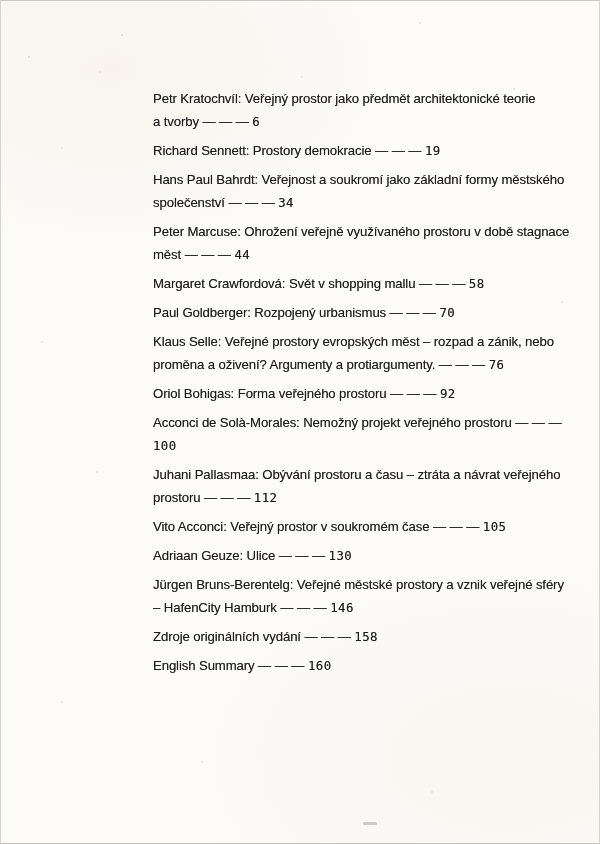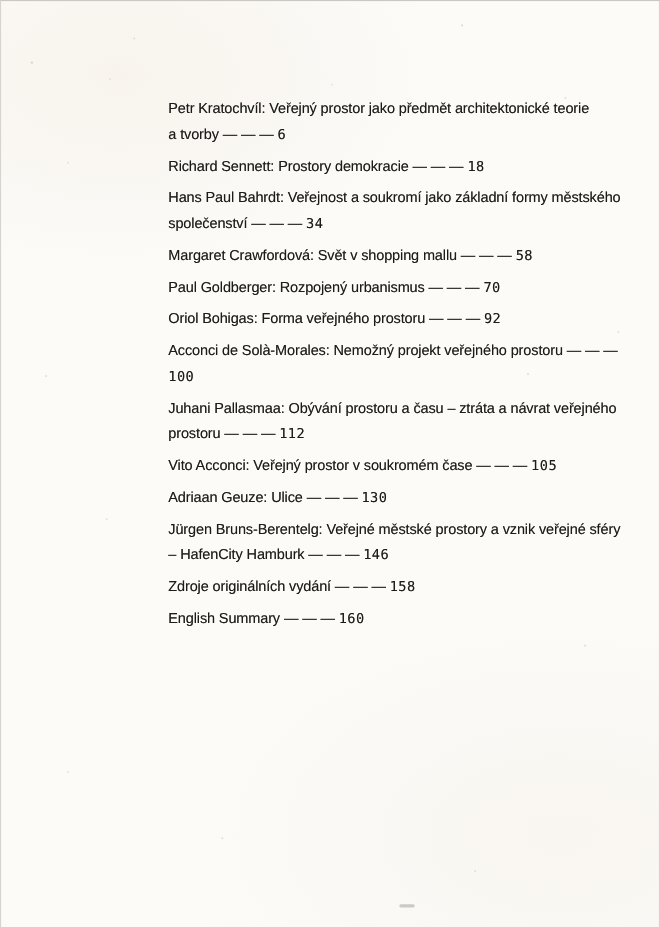--- a/index.html
+++ b/index.html
@@ -84,37 +84,45 @@
   <div class="smudge"></div>
 
   <main class="toc">
 
     <p class="entry">
       <span class="line"><span class="t">Petr Kratochvíl: Veřejný prostor jako předmět architektonické teorie</span><span class="pg"></span></span>
       <span class="line"><span class="t">a tvorby — — — </span><span class="pg">6</span></span>
     </p>
 
     <p class="entry">
-      <span class="line"><span class="t">Richard Sennett: Prostory demokracie — — — </span><span class="pg">18</span></span>
+      <span class="line"><span class="t">Richard Sennett: Prostory demokracie — — — </span><span class="pg">19</span></span>
     </p>
 
     <p class="entry">
       <span class="line"><span class="t">Hans Paul Bahrdt: Veřejnost a soukromí jako základní formy městského</span><span class="pg"></span></span>
       <span class="line"><span class="t">společenství — — — </span><span class="pg">34</span></span>
     </p>
 
+    <p class="entry">
+      <span class="line"><span class="t">Peter Marcuse: Ohrožení veřejně využívaného prostoru v době stagnace</span><span class="pg"></span></span>
+      <span class="line"><span class="t">měst — — — </span><span class="pg">44</span></span>
+    </p>
 
     <p class="entry">
       <span class="line"><span class="t">Margaret Crawfordová: Svět v shopping mallu — — — </span><span class="pg">58</span></span>
     </p>
 
     <p class="entry">
       <span class="line"><span class="t">Paul Goldberger: Rozpojený urbanismus — — — </span><span class="pg">70</span></span>
     </p>
 
+    <p class="entry">
+      <span class="line"><span class="t">Klaus Selle: Veřejné prostory evropských měst – rozpad a zánik, nebo</span><span class="pg"></span></span>
+      <span class="line"><span class="t">proměna a oživení? Argumenty a protiargumenty. — — — </span><span class="pg">76</span></span>
+    </p>
 
     <p class="entry">
       <span class="line"><span class="t">Oriol Bohigas: Forma veřejného prostoru — — — </span><span class="pg">92</span></span>
     </p>
 
     <p class="entry">
       <span class="line"><span class="t">Acconci de Solà-Morales: Nemožný projekt veřejného prostoru — — —</span><span class="pg"></span></span>
       <span class="line"><span class="t"></span><span class="pg">100</span></span>
     </p>
 

